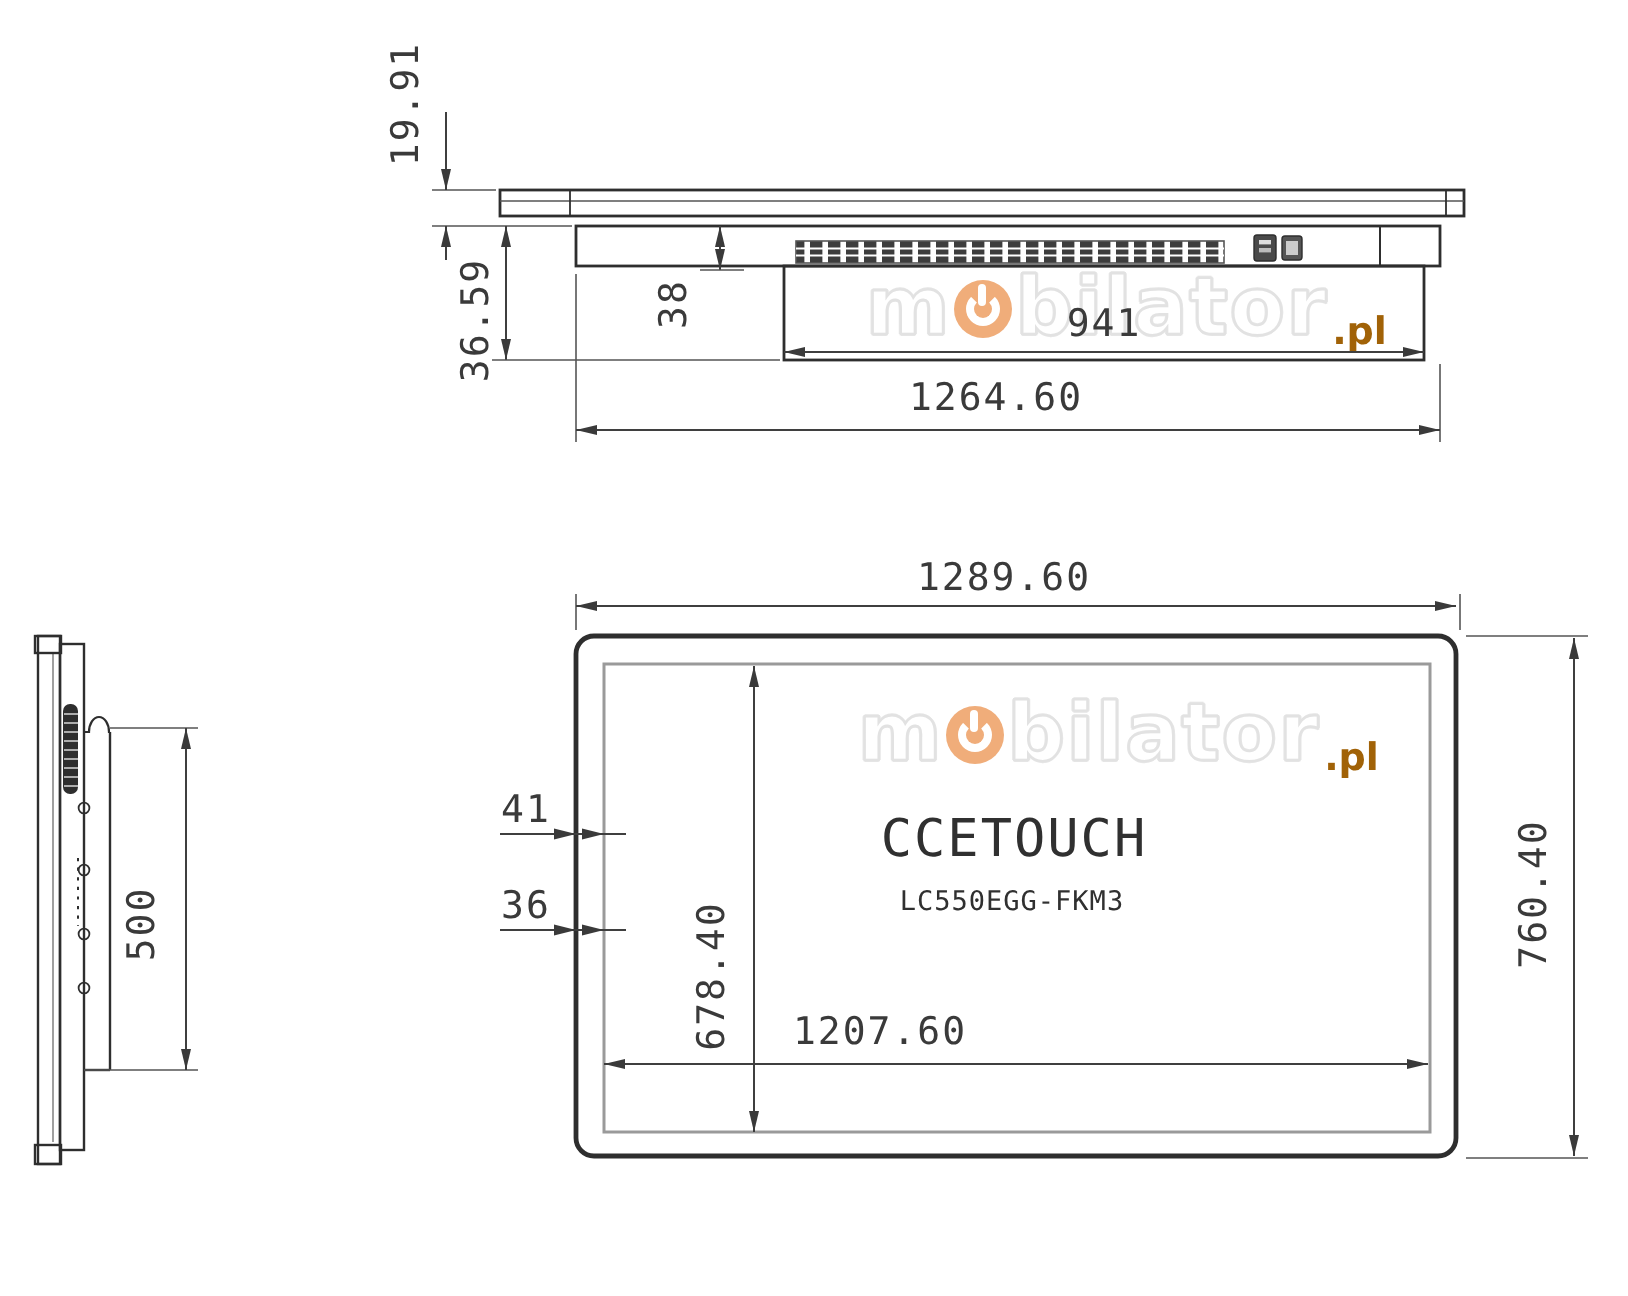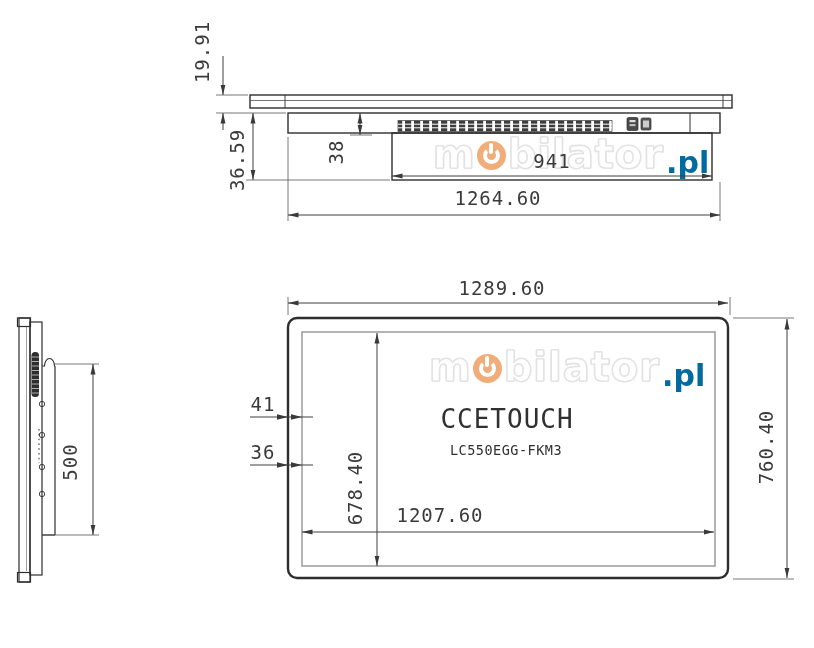--- a/index.html
+++ b/index.html
@@ -23,22 +23,22 @@
   }
   .wm .wm-o b {
     position:absolute; inset:6px; border:4px solid #ffffff;
     border-top-color:transparent; border-radius:50%; display:block;
   }
   .wm .wm-o i {
     position:absolute; left:50%; top:2px; width:4px; height:11px;
     background:#ffffff; transform:translateX(-50%); border-radius:2px; display:block;
   }
   .wm .wm-pl {
-    color:#0369a1; -webkit-text-stroke:0; text-shadow:none;
-    font-size:30px; vertical-align:-5px; margin-left:2px; letter-spacing:0;
+    color:#a16207; -webkit-text-stroke:0; text-shadow:none;
+    font-size:19px; vertical-align:-5px; margin-left:2px; letter-spacing:0;
   }
   
   svg.draw { position:absolute; left:0; top:0; z-index:2; }
   .ln   { stroke:#2e2e2e; fill:none; }
   .thin { stroke:#555555; stroke-width:0.8; fill:none; }
   .dimln{ stroke:#3f3f3f; stroke-width:1; fill:none; }
   .dim {
     font-family:"DejaVu Sans Mono", monospace; font-size:19px;
     fill:#3a3a3a; letter-spacing:1px; text-anchor:middle;
   }

